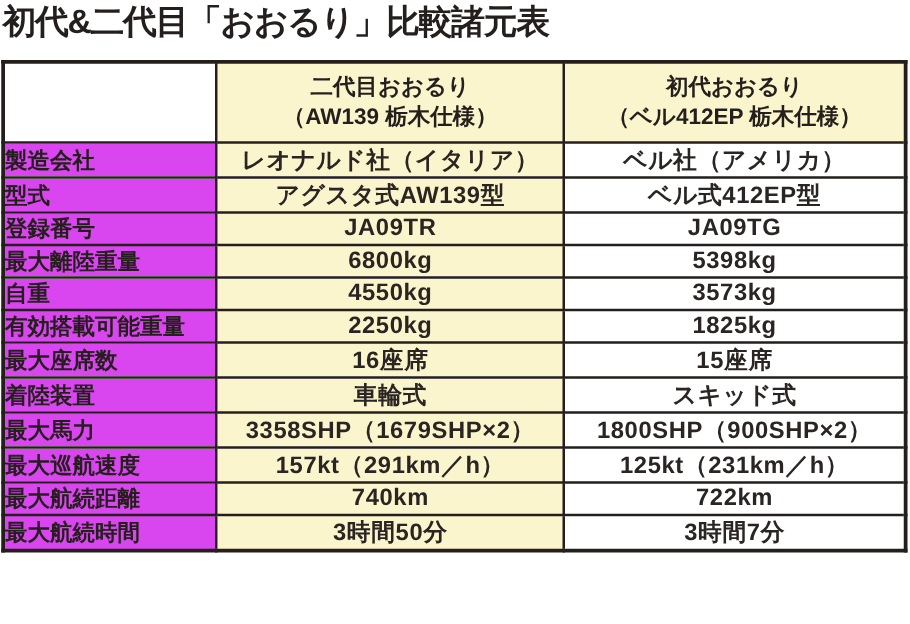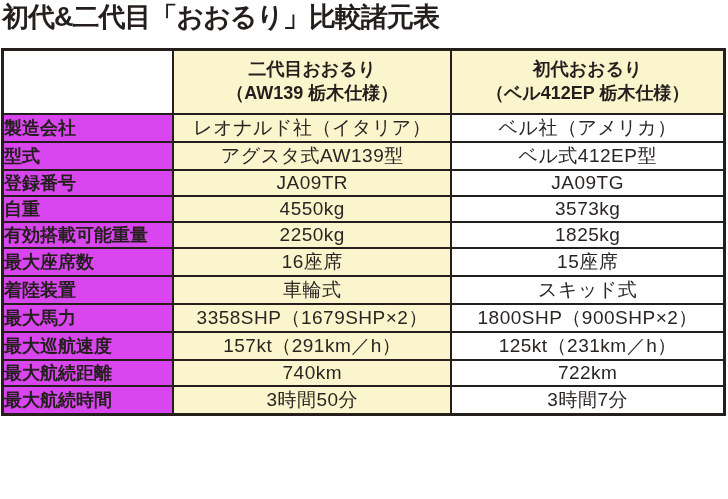--- a/index.html
+++ b/index.html
@@ -54,21 +54,21 @@
     font-weight:600;
     text-align:left;
     padding-left:7px;
     vertical-align:middle;
     letter-spacing:0px;
     color:#241f1c;
   }
   td.val{
     background:#ffffff;
     font-size:19px;
-    font-weight:400;
+    font-weight:700;
     text-align:center;
     vertical-align:middle;
     letter-spacing:0.5px;
     color:#2a2522;
   }
   td.val.hl{background:#faf5cc;}
   .hdr-line{display:block;}
 </style>
 </head>
 <body>
@@ -104,20 +104,25 @@
       <th class="row-label">型式</th>
       <td class="val hl">アグスタ式AW139型</td>
       <td class="val">ベル式412EP型</td>
     </tr>
     <tr class="data-row">
       <th class="row-label">登録番号</th>
       <td class="val hl">JA09TR</td>
       <td class="val">JA09TG</td>
     </tr>
     <tr class="data-row">
+      <th class="row-label">最大離陸重量</th>
+      <td class="val hl">6800kg</td>
+      <td class="val">5398kg</td>
+    </tr>
+    <tr class="data-row">
       <th class="row-label">自重</th>
       <td class="val hl">4550kg</td>
       <td class="val">3573kg</td>
     </tr>
     <tr class="data-row">
       <th class="row-label">有効搭載可能重量</th>
       <td class="val hl">2250kg</td>
       <td class="val">1825kg</td>
     </tr>
     <tr class="data-row">

